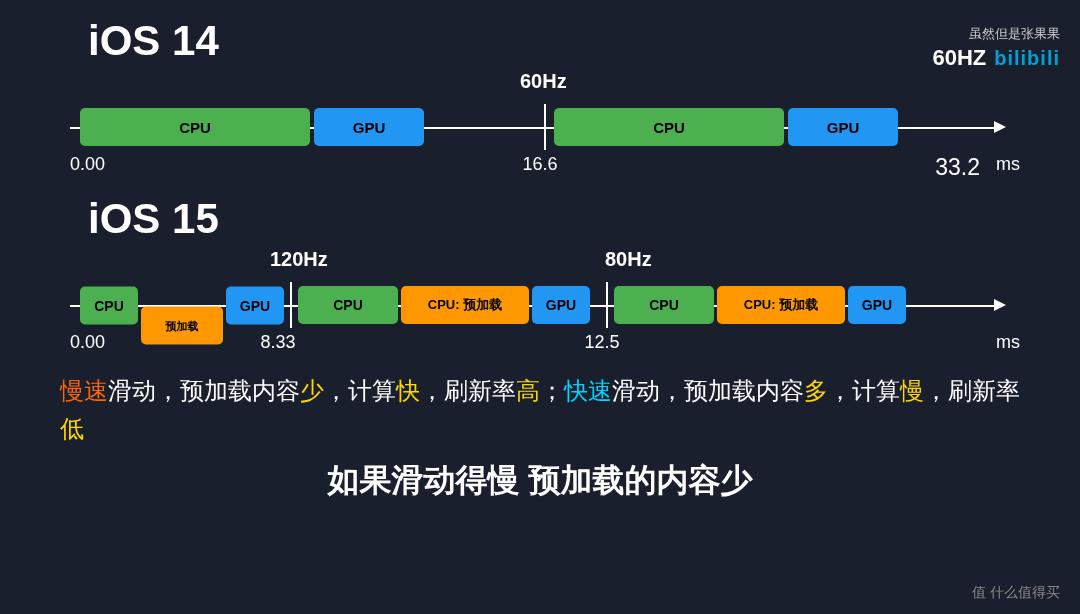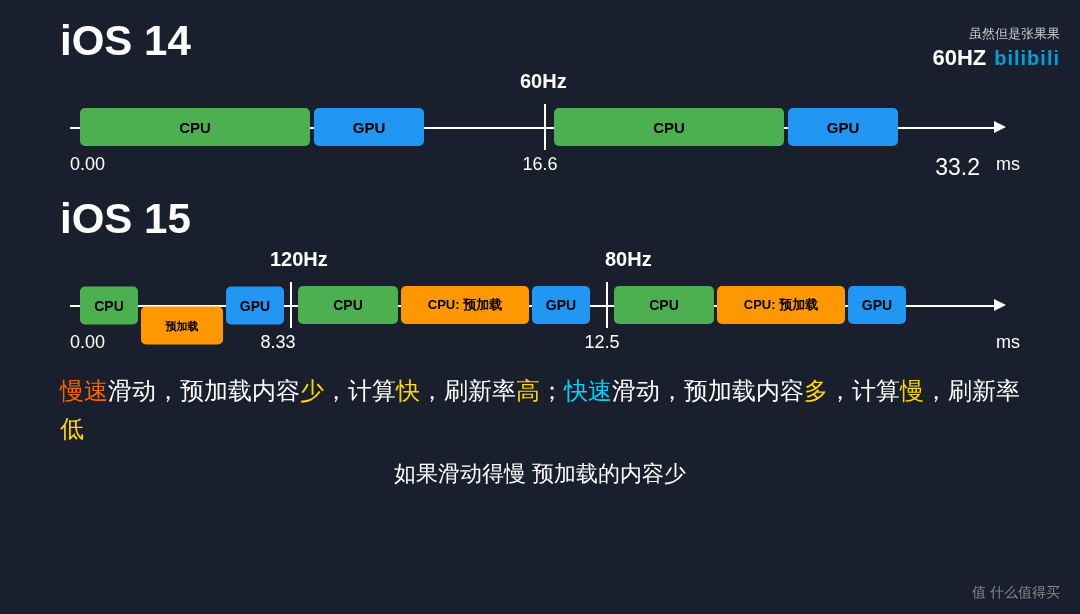--- a/index.html
+++ b/index.html
@@ -44,20 +44,21 @@
       gap: 2px;
     }
 
     
     .section-title {
       font-size: 42px;
       font-weight: bold;
       color: #fff;
       margin-bottom: 8px;
       line-height: 1;
+      margin-left: 28px;
     }
 
     .block {
       height: 38px;
       display: flex;
       align-items: center;
       justify-content: center;
       border-radius: 5px;
       font-size: 15px;
       font-weight: bold;
@@ -94,22 +95,22 @@
       color: #fff;
       margin-bottom: 10px;
       line-height: 1.6;
     }
 
     .text-orange { color: #ff6600; }
     .text-yellow { color: #ffd700; }
     .text-cyan { color: #00d4ff; }
 
     .bottom-title {
-      font-size: 22px;
-      font-weight: normal;
+      font-size: 32px;
+      font-weight: bold;
       color: #fff;
       text-align: center;
       margin-top: 8px;
     }
 
     
     .watermark {
       position: absolute;
       bottom: 12px;
       right: 20px;

